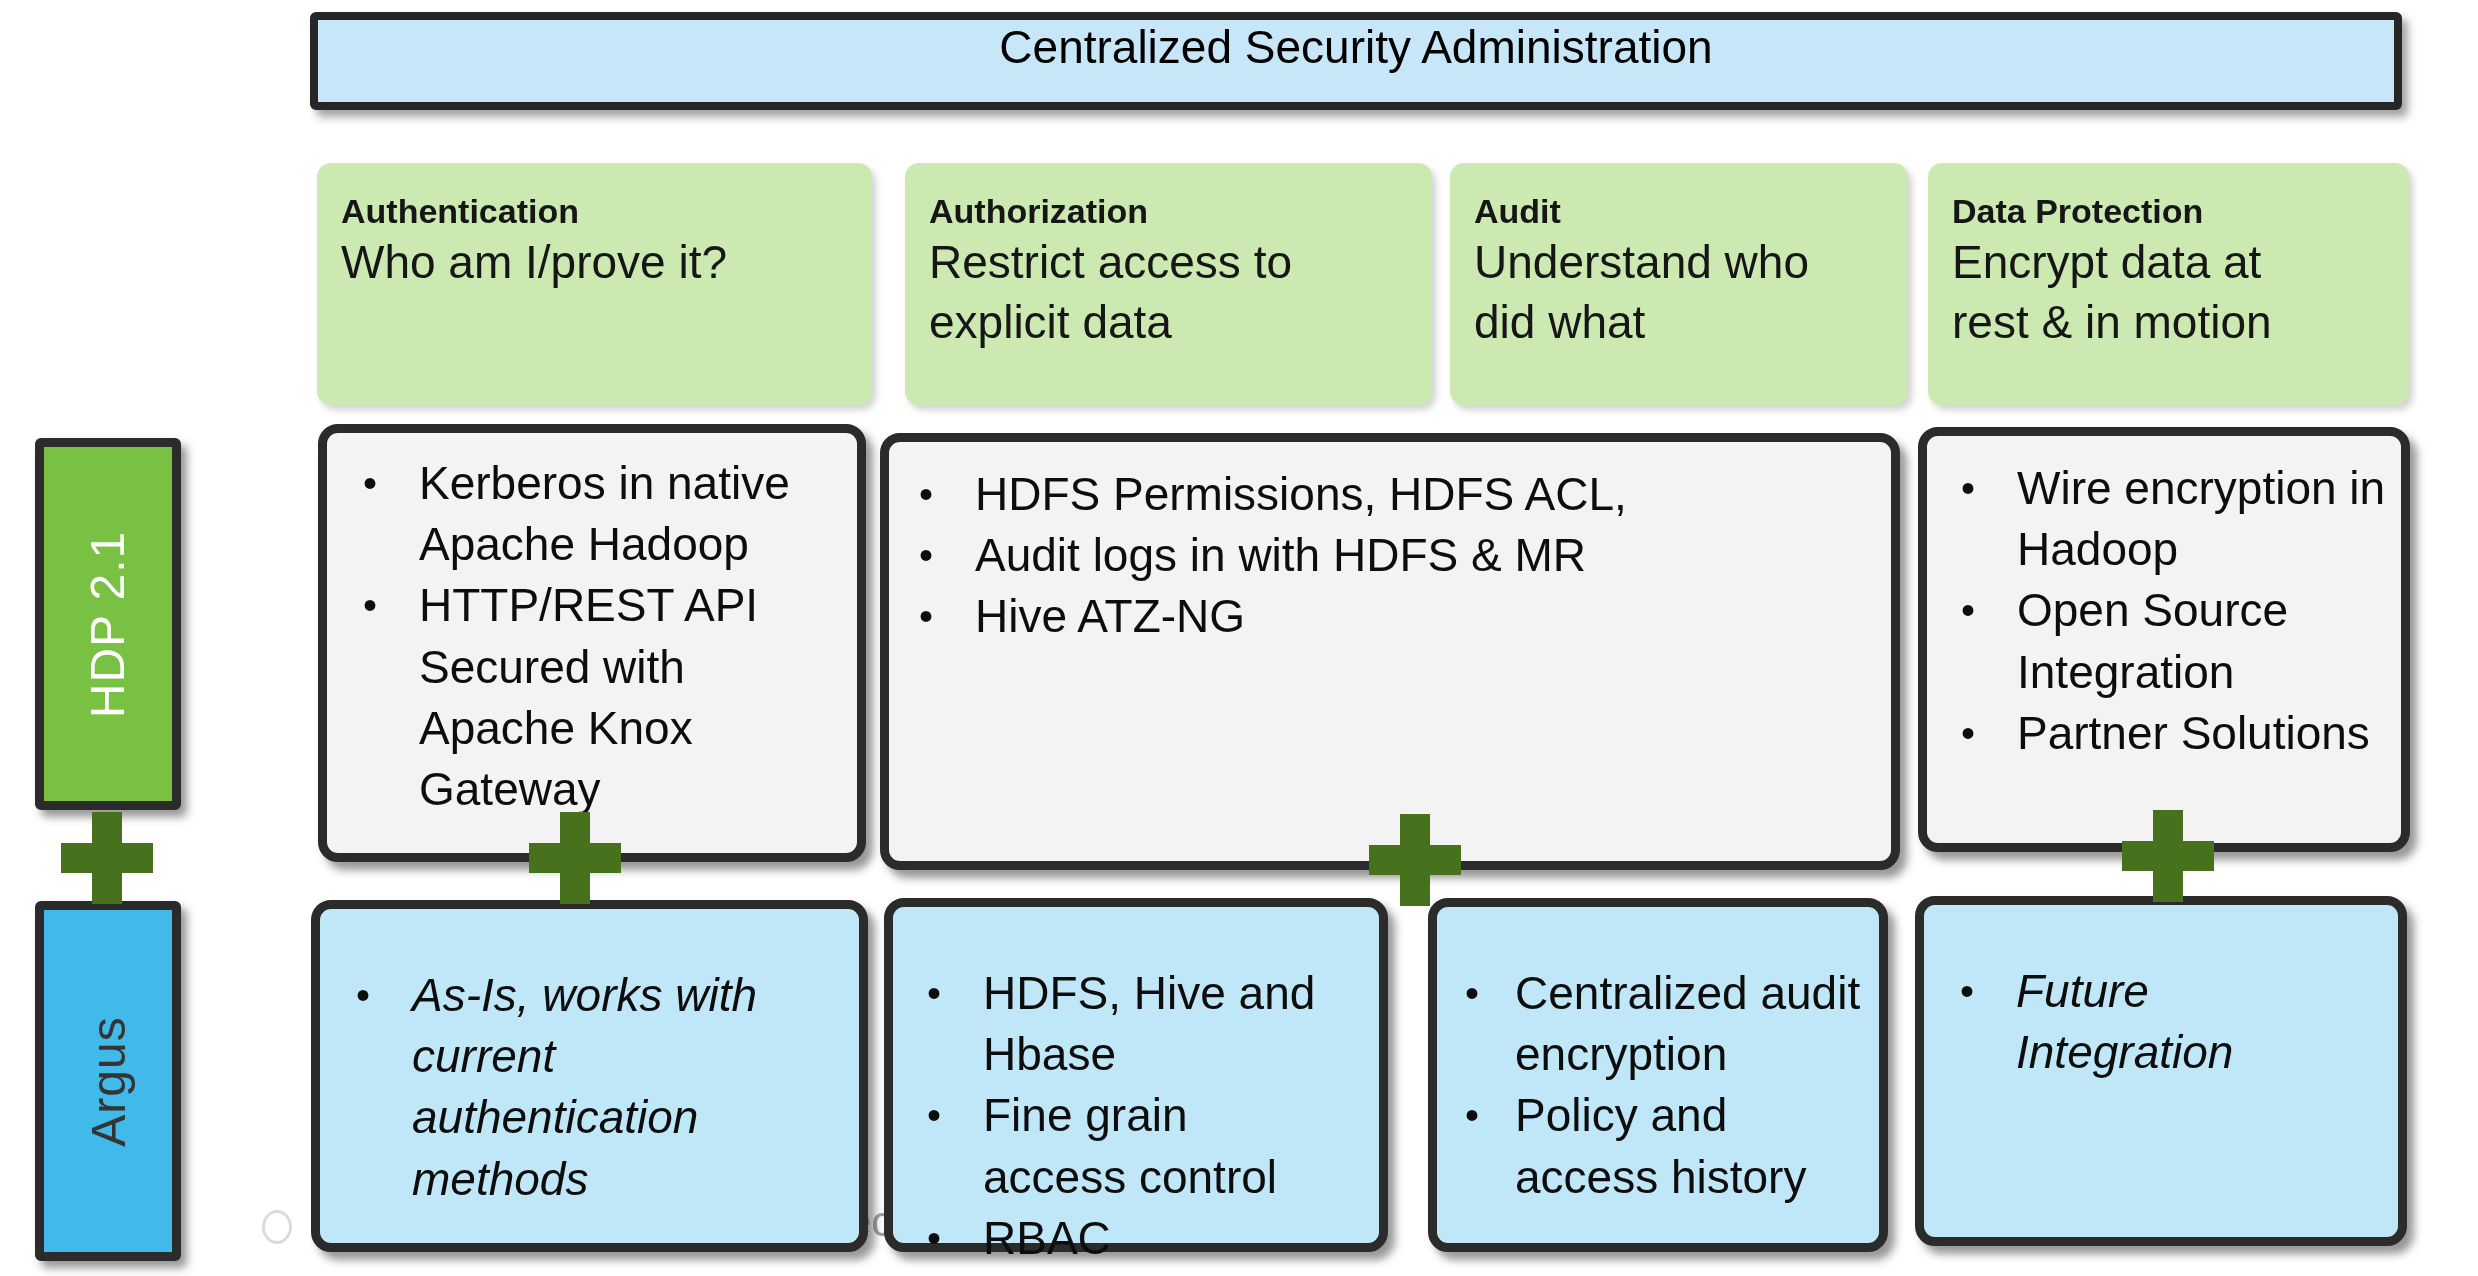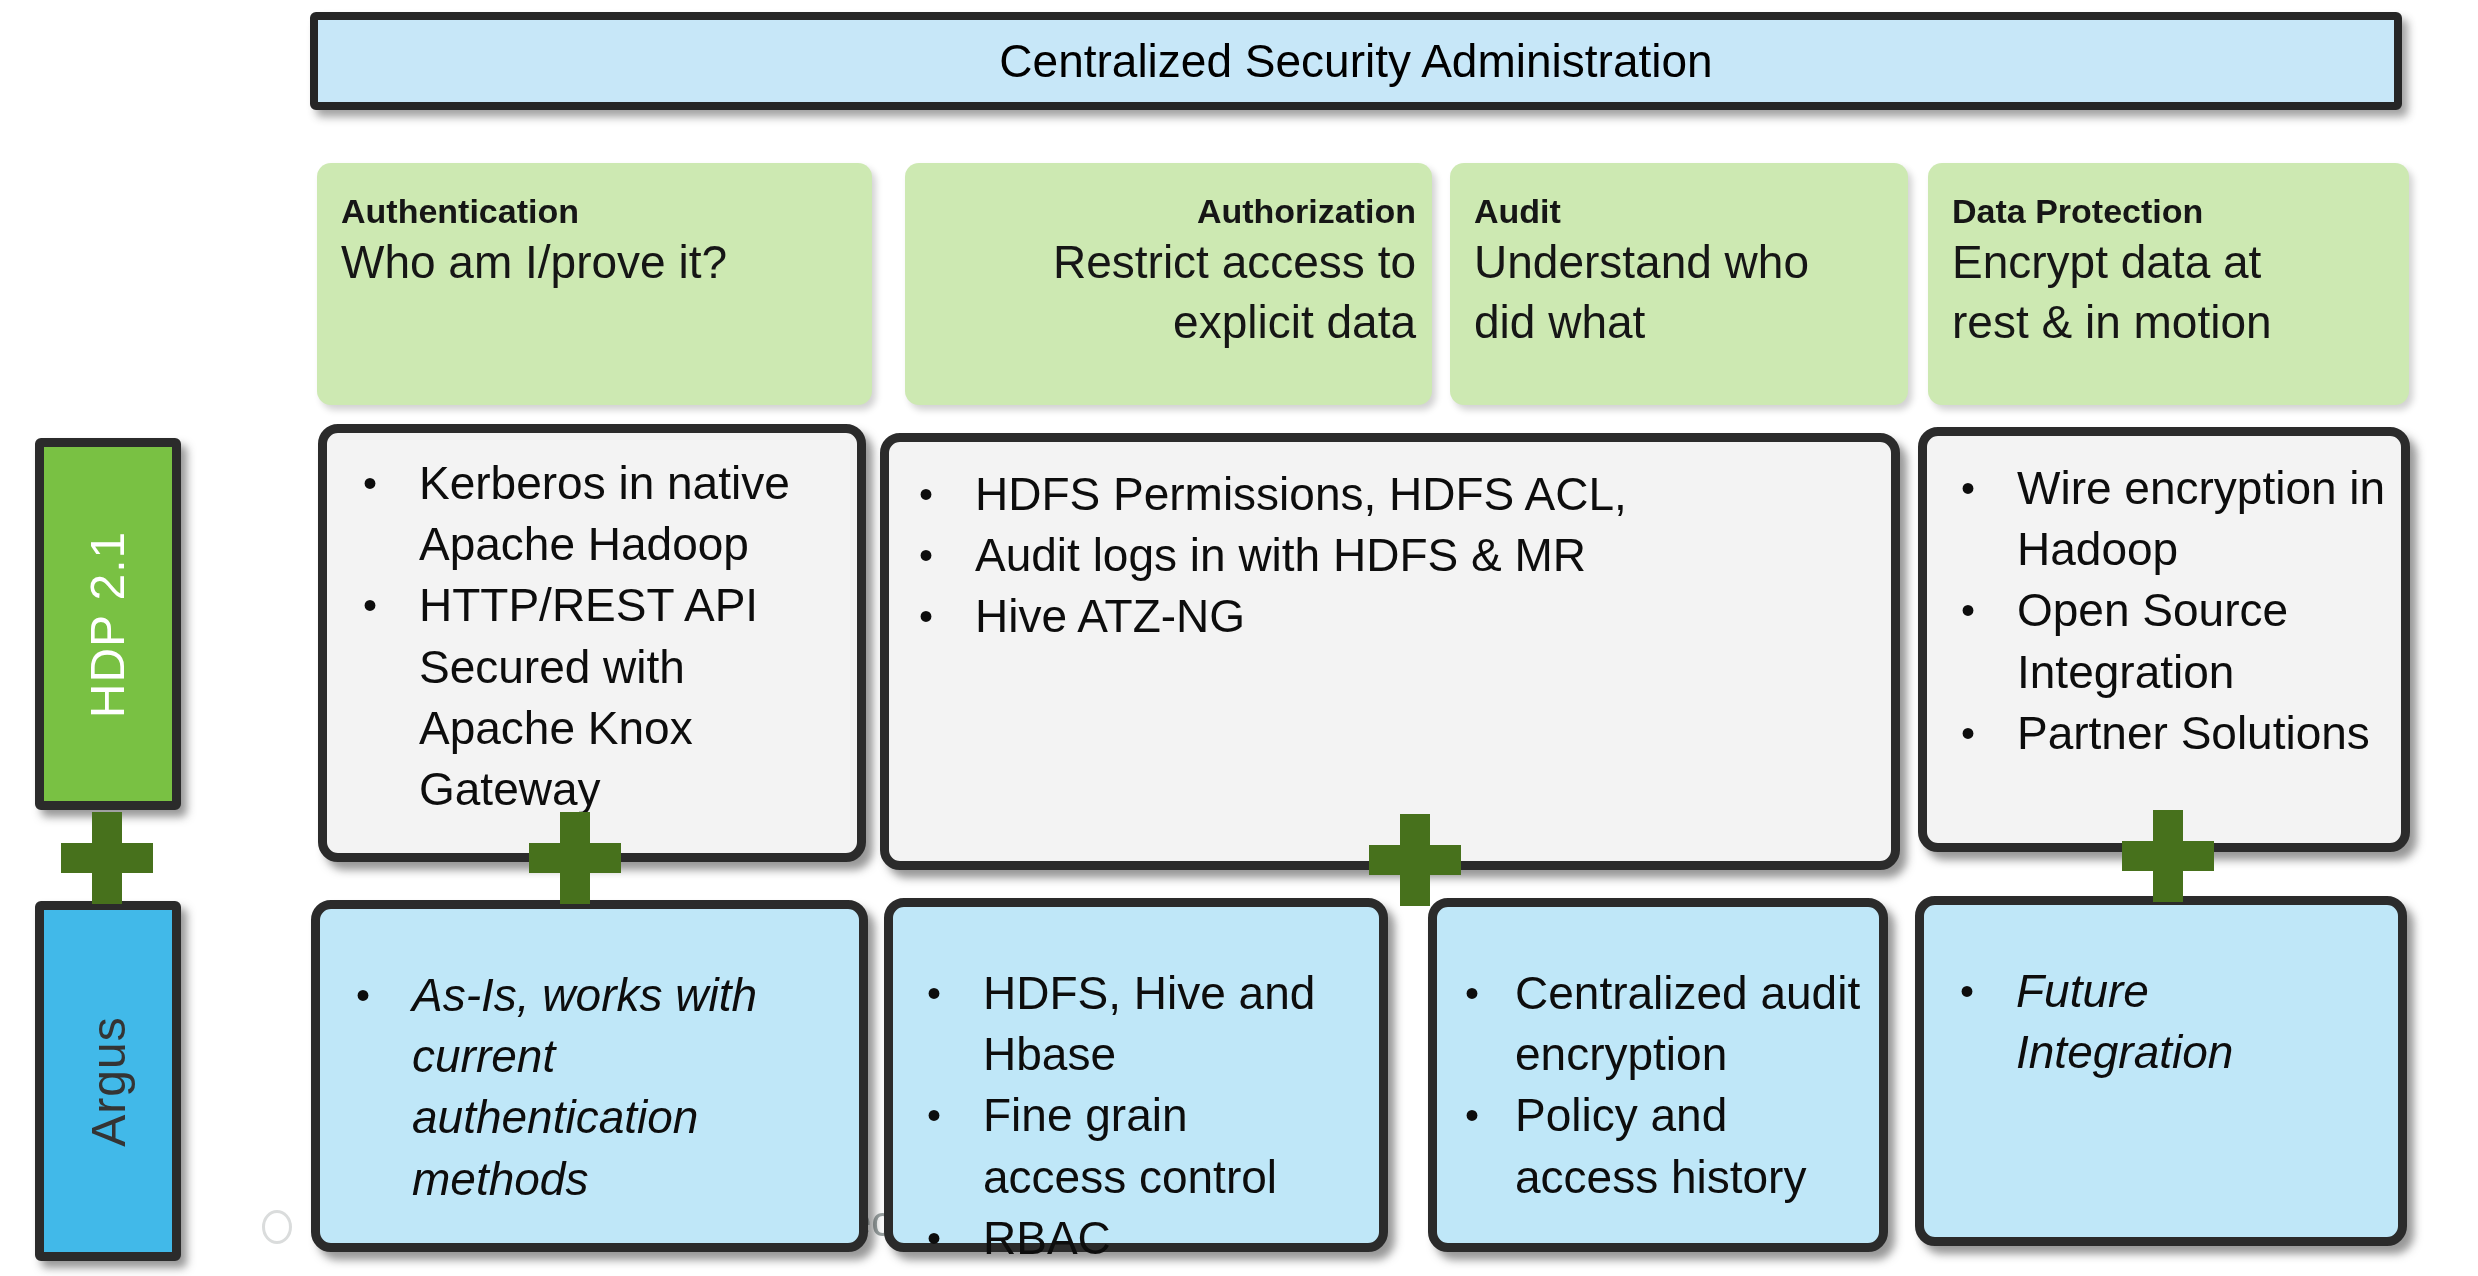--- a/index.html
+++ b/index.html
@@ -3,30 +3,30 @@
 <meta charset="utf-8">
 <style>
   html,body{margin:0;padding:0;background:#ffffff;}
   .stage{position:relative;width:2478px;height:1276px;background:#ffffff;overflow:hidden;
          font-family:"Liberation Sans","DejaVu Sans",sans-serif;color:#111;}
 
   
   .title-bar{position:absolute;left:310px;top:12px;width:2092px;height:98px;
     background:#c7e7f8;border:8px solid #262626;border-radius:6px;
     box-shadow:6px 7px 8px rgba(50,50,50,.45);
-    display:flex;align-items:center;justify-content:center;box-sizing:border-box;z-index:2;}
+    display:flex;justify-content:center;box-sizing:border-box;z-index:2;}
   .title-bar span{font-size:46px;color:#000;}
 
   
   .ghead{position:absolute;top:163px;height:242px;background:#cde9b2;border-radius:14px;
     box-shadow:4px 5px 7px rgba(0,0,0,.18);box-sizing:border-box;padding:26px 16px 0 24px;z-index:2;}
   .ghead .ghead-title{font-weight:700;font-size:34px;line-height:1.3;color:#161616;}
   .ghead .ghead-sub{font-weight:400;font-size:46px;line-height:1.3;color:#161616;}
   .ghead.g1{left:317px;width:555px;}
-  .ghead.g2{left:905px;width:527px;text-align:right;}
+  .ghead.g2{left:905px;width:527px;}
   .ghead.g3{left:1450px;width:458px;padding-right:40px;}
   .ghead.g4{left:1928px;width:481px;padding-right:60px;}
 
   
   .vbox{position:absolute;left:35px;width:146px;border:9px solid #2b2b2b;border-radius:6px;
     box-shadow:6px 7px 9px rgba(50,50,50,.5);box-sizing:border-box;
     display:flex;align-items:center;justify-content:center;z-index:2;}
   .vbox .vlabel{transform:rotate(-90deg);white-space:nowrap;font-size:48px;letter-spacing:1px;}
   .vbox.hdp{top:438px;height:372px;background:#79c143;}
   .vbox.hdp .vlabel{color:#ffffff;}

